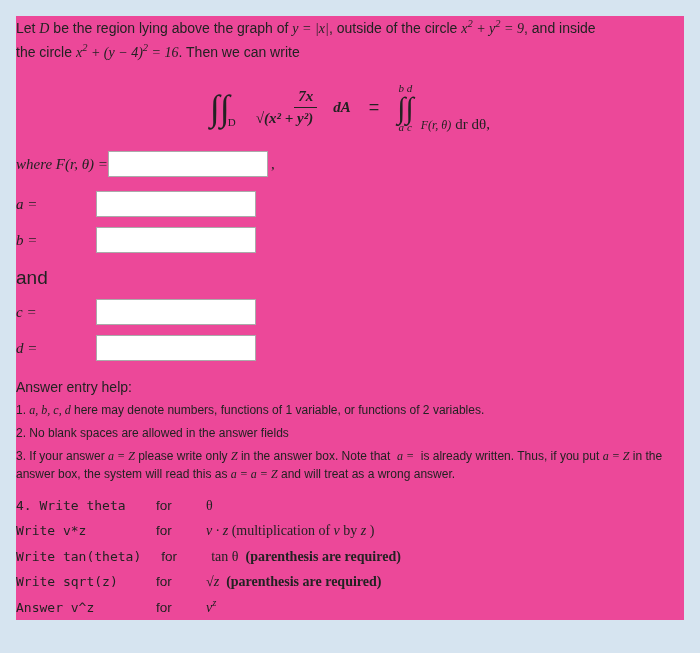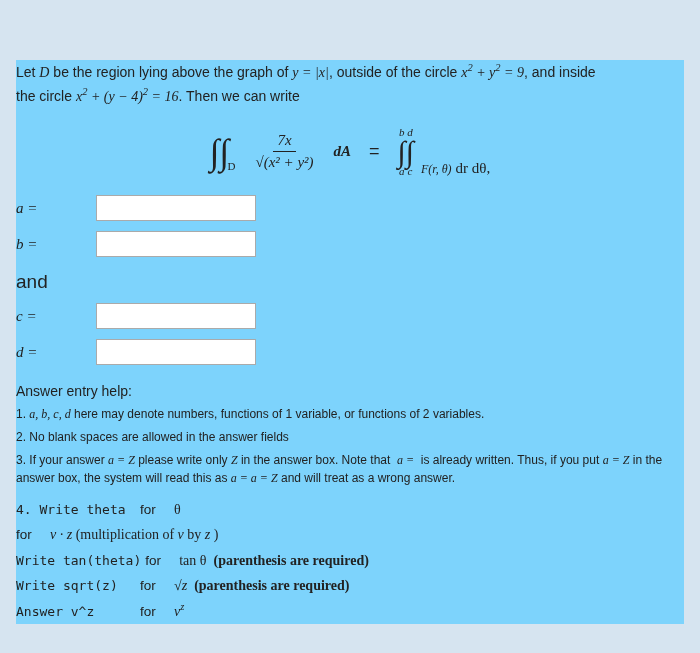--- a/index.html
+++ b/index.html
@@ -6,22 +6,21 @@
     body {
       background-color: #d6e4f0;
       font-family: Arial, sans-serif;
       font-size: 14px;
       color: #222;
       padding: 16px;
       width: 700px;
       min-height: 653px;
     }
     .content {
-      background-color: #7dd3fc;
-      margin-top: 44px;
+      background-color: #ec4899;
     }
     .problem-text {
       font-size: 14px;
       line-height: 1.6;
       margin-bottom: 12px;
     }
     .math-inline {
       font-style: italic;
       font-family: 'Times New Roman', Times, serif;
     }
@@ -47,24 +46,25 @@
     .region-label {
       font-size: 11px;
       font-family: 'Times New Roman', Times, serif;
       position: relative;
       top: 14px;
       left: -2px;
     }
     .fraction {
       display: inline-flex;
       flex-direction: column;
-      align-items: center;
+      align-items: flex-end;
       font-family: 'Times New Roman', Times, serif;
       font-size: 15px;
       margin: 0 4px;
+      font-weight: bold;
     }
     .fraction .numerator {
       border-bottom: 1px solid #222;
       padding: 0 4px 2px 4px;
       font-style: italic;
     }
     .fraction .denominator {
       padding: 2px 4px 0 4px;
       font-style: italic;
     }
@@ -136,21 +136,21 @@
       line-height: 1.5;
     }
     .write-section {
       margin-top: 10px;
       font-size: 13.5px;
       line-height: 1.8;
     }
     .write-row {
       display: flex;
       align-items: baseline;
-      gap: 4px;
+      gap: 20px;
     }
     .write-code {
       min-width: 120px;
       font-family: monospace;
       font-size: 13px;
     }
     .write-for {
       min-width: 30px;
     }
     .write-desc {
@@ -201,20 +201,25 @@
       <div style="display:inline-flex; flex-direction:column; align-items:center; font-size:11px; font-family:'Times New Roman',Times,serif; margin-right:4px;">
         <span style="font-style:italic;">d</span>
         <span style="font-size:30px; line-height:0.9;">∫</span>
         <span style="font-style:italic;">c</span>
       </div>
       <span class="F-expr">F(r, θ)</span>
       <span style="font-family:'Times New Roman',Times,serif; font-size:15px; margin-left:4px;">dr dθ,</span>
     </div>
   </div>
 
+  <div class="form-row section-gap">
+    <span class="label">where F(r, θ) =</span>
+    <input type="text" placeholder="" style="">
+    <span class="comma">,</span>
+  </div>
 
   <div class="form-row">
     <span class="label">a  =</span>
     <input type="text" placeholder="" style="">
   </div>
 
   <div class="form-row section-gap">
     <span class="label">b  =</span>
     <input type="text" placeholder="" style="">
   </div>
@@ -245,20 +250,21 @@
       Thus, if you put <span class="math-inline">a = Z</span> in the answer box, the system will read this as <span class="math-inline">a = a = Z</span> and will treat as a wrong answer.
     </div>
 
     <div class="write-section">
       <div class="write-row">
         <span class="write-code">4. Write theta</span>
         <span class="write-for">for</span>
         <span class="write-desc">θ</span>
       </div>
       <div class="write-row">
+        <span class="write-code">Write v*z</span>
         <span class="write-for">for</span>
         <span class="write-desc"><span class="math-inline">v · z</span> (multiplication of <span class="math-inline">v</span> by <span class="math-inline">z</span> )</span>
       </div>
       <div class="write-row">
         <span class="write-code">Write tan(theta)</span>
         <span class="write-for">for</span>
         <span class="write-desc">tan θ &nbsp;<strong>(parenthesis are required)</strong></span>
       </div>
       <div class="write-row">
         <span class="write-code">Write sqrt(z)</span>

